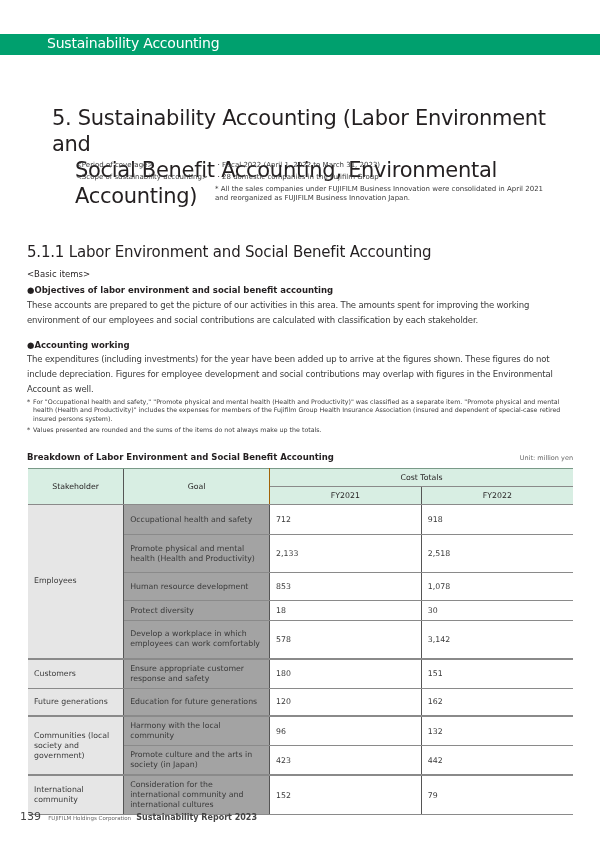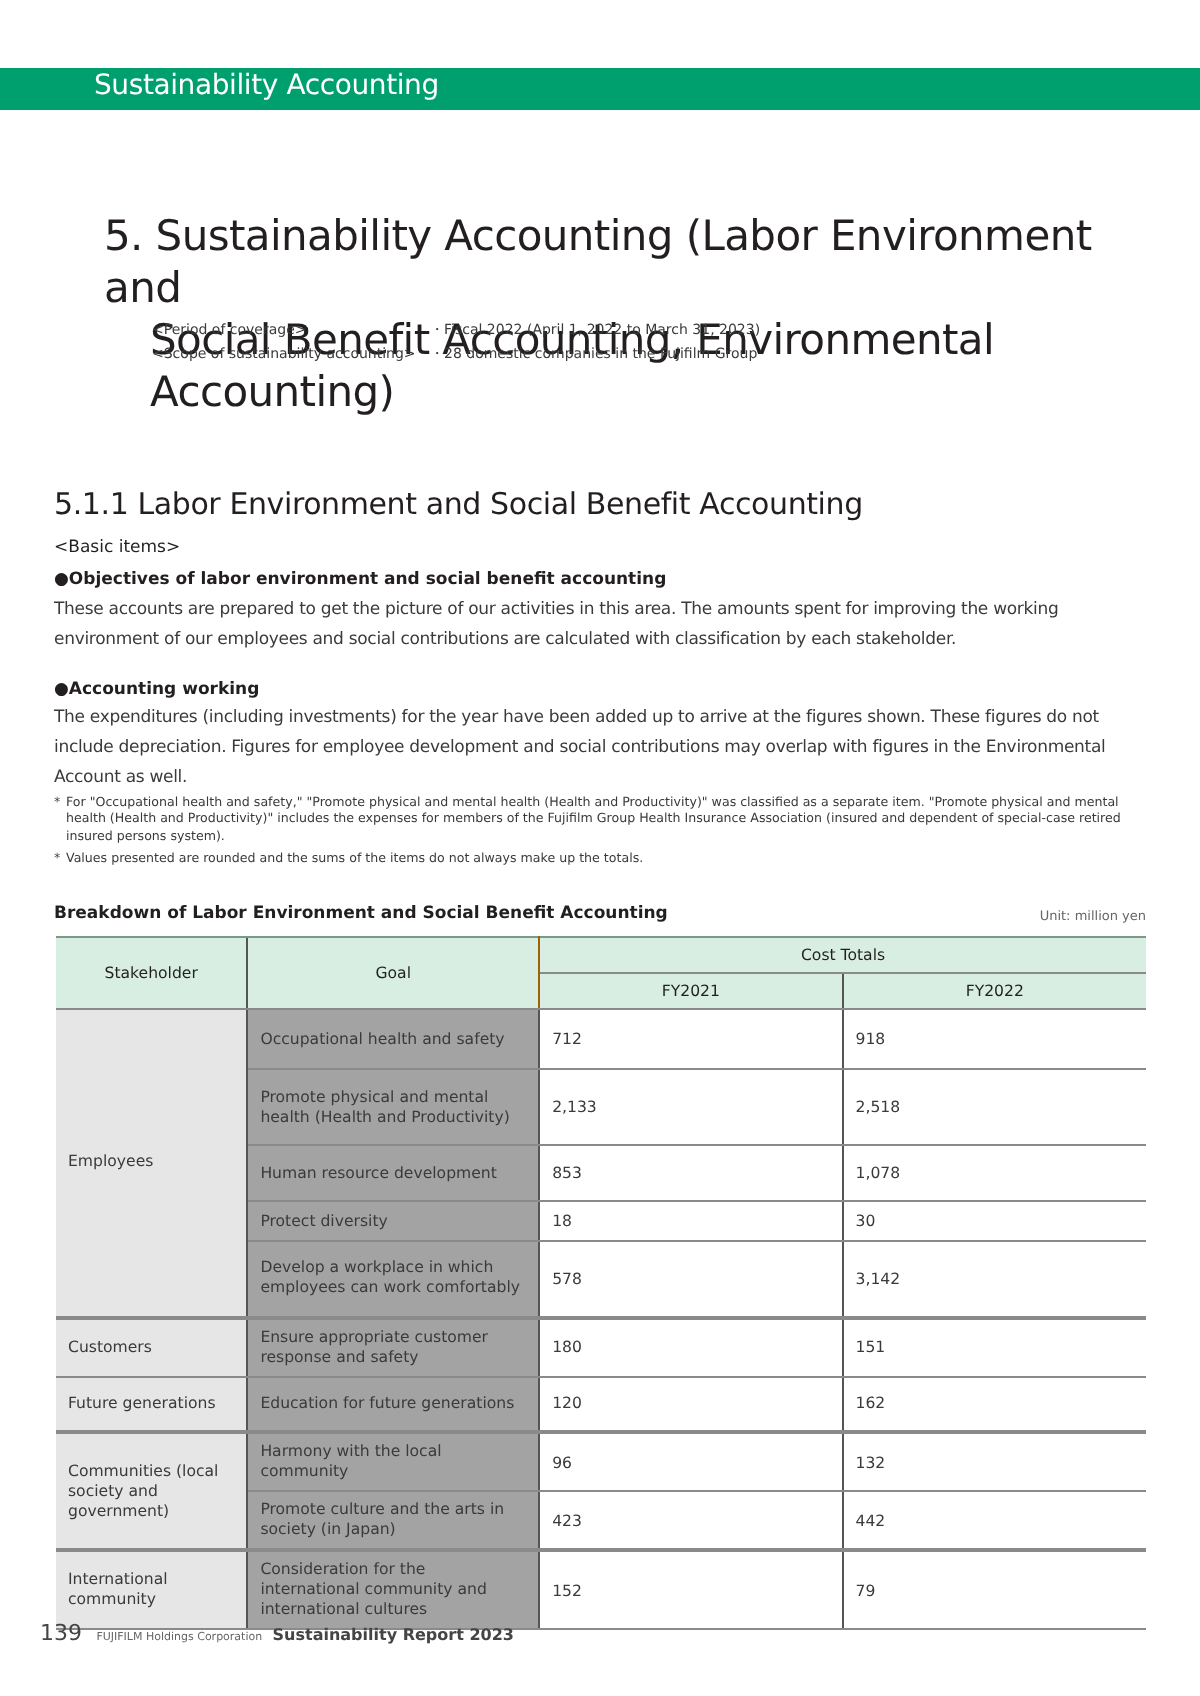--- a/index.html
+++ b/index.html
@@ -68,20 +68,23 @@
 </div>
 
 <div class="meta">
   <div class="meta-row">
     <span class="meta-label">&lt;Period of coverage&gt;</span>
     <span class="meta-val">・Fiscal 2022 (April 1, 2022 to March 31, 2023)</span>
   </div>
   <div class="meta-row">
     <span class="meta-label">&lt;Scope of sustainability accounting&gt;</span>
     <span class="meta-val">・28 domestic companies in the Fujifilm Group</span>
+  </div>
+  <div class="meta-sub">
+    <div>* All the sales companies under FUJIFILM Business Innovation were consolidated in April 2021 and reorganized as FUJIFILM Business Innovation Japan.</div>
   </div>
 </div>
 
 <div class="h2">5.1.1 Labor Environment and Social Benefit Accounting</div>
 <div class="basic">&lt;Basic items&gt;</div>
 <div class="obj-h">●Objectives of labor environment and social benefit accounting</div>
 <div class="para p1">These accounts are prepared to get the picture of our activities in this area. The amounts spent for improving the working environment of our employees and social contributions are calculated with classification by each stakeholder.</div>
 <div class="acc-h">●Accounting working</div>
 <div class="para p2">The expenditures (including investments) for the year have been added up to arrive at the figures shown. These figures do not include depreciation. Figures for employee development and social contributions may overlap with figures in the Environmental Account as well.</div>
 

